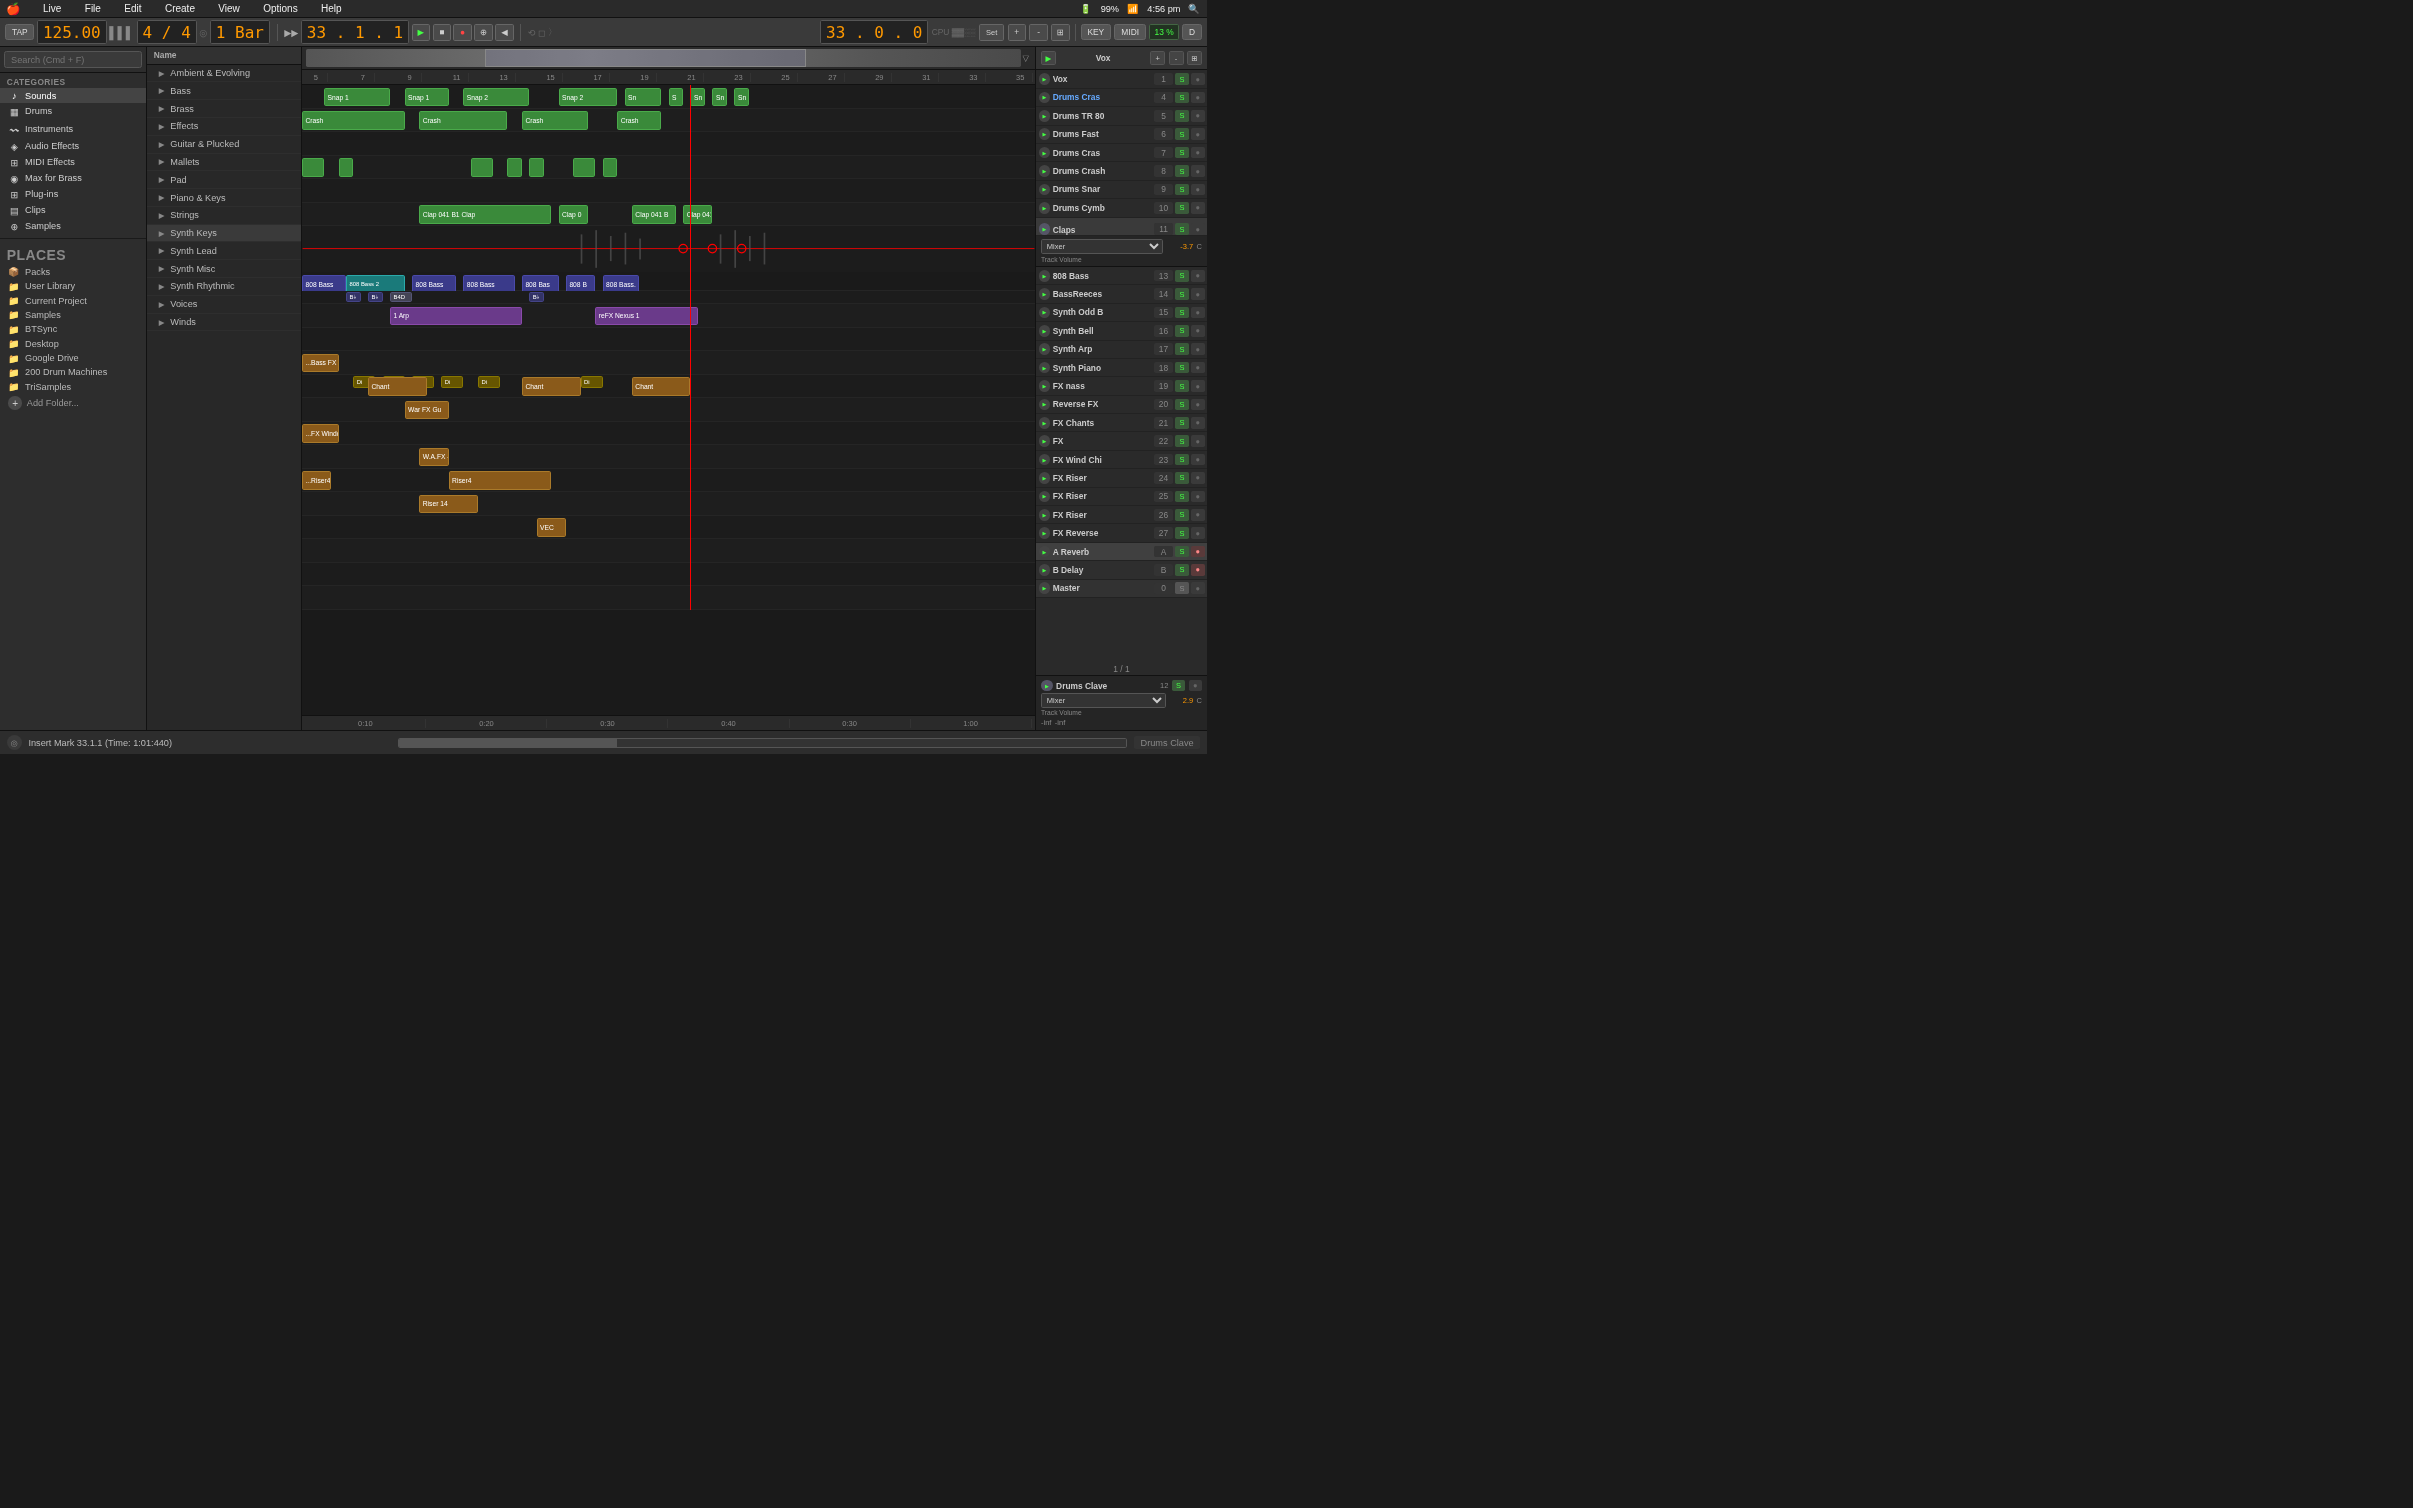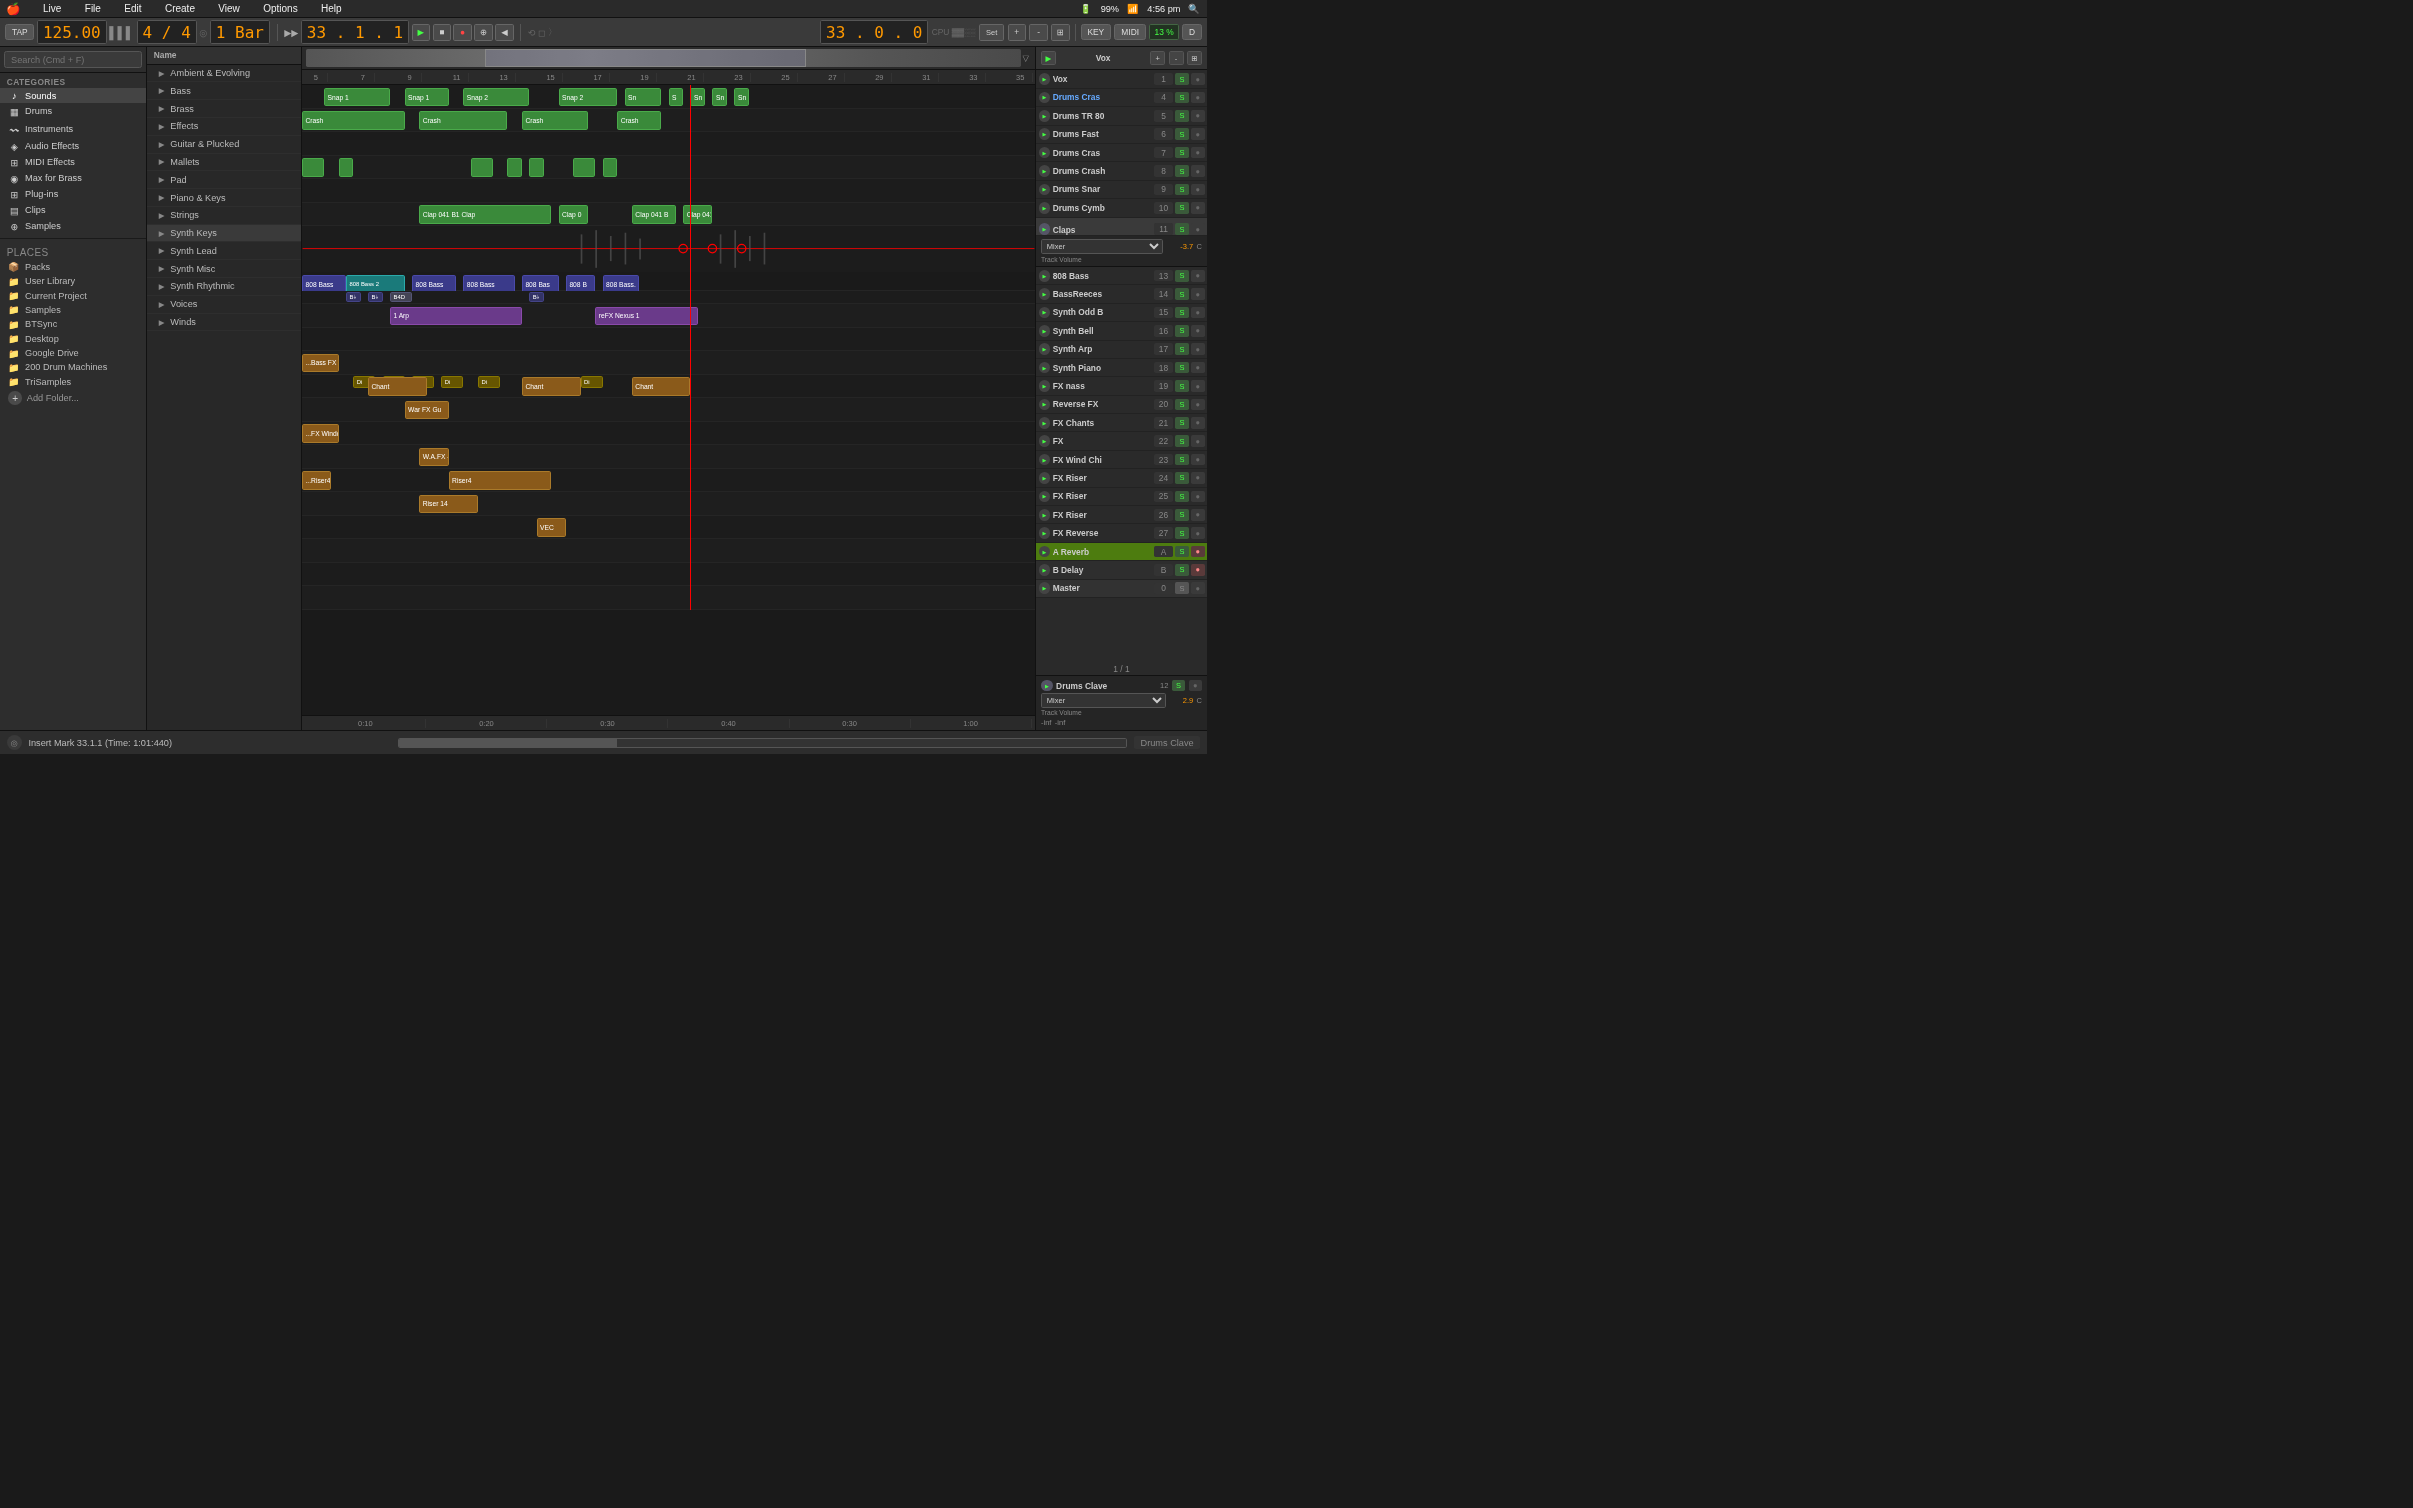--- a/index.html
+++ b/index.html
@@ -127,22 +127,22 @@
       cursor: pointer;
       gap: 5px;
       font-size: 9.2px;
       color: #ccc;
     }
     .sidebar-item.active { background: #444; color: #fff; }
     .sidebar-icon { font-size: 9.2px; width: 11.7px; text-align: center; flex-shrink: 0; }
     .sidebar-divider { height: 0.8px; background: #1a1a1a; margin: 3.4px 0; }
     .sidebar-places-header {
       padding: 5px 6.7px 1.7px;
-      font-size: 10px;
-      font-weight: normal;
+      font-size: 14px;
+      font-weight: bold;
       color: #888;
       letter-spacing: 0.4px;
       text-transform: uppercase;
     }
     .sidebar-place {
       display: flex;
       align-items: center;
       padding: 1.7px 6.7px 1.7px 8.4px;
       cursor: pointer;
       gap: 5px;
@@ -993,21 +993,21 @@
         <div class="mt-r empty">●</div>
       </div>
       <div class="mixer-track">
         <div class="mt-play">▶</div>
         <span class="mt-name">FX Reverse</span>
         <span class="mt-num">27</span>
         <div class="mt-s">S</div>
         <div class="mt-r empty">●</div>
       </div>
 
-      <div class="mixer-track" style="background:#4d7c0f;align-items:center;">
+      <div class="mixer-track" style="background:#404040;align-items:center;">
         <div class="mt-play">▶</div>
         <span class="mt-name">A Reverb</span>
         <span class="mt-num">A</span>
         <div class="mt-s">S</div>
         <div class="mt-r" style="background:#5a3a3a;color:#f88;">●</div>
       </div>
       <div class="mixer-track" style="background:#2e2e2e;">
         <div class="mt-play">▶</div>
         <span class="mt-name">B Delay</span>
         <span class="mt-num">B</span>

